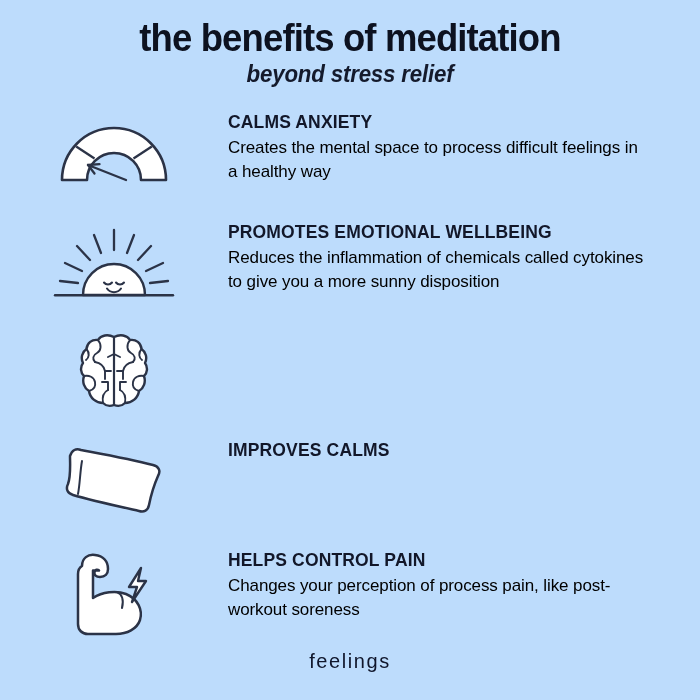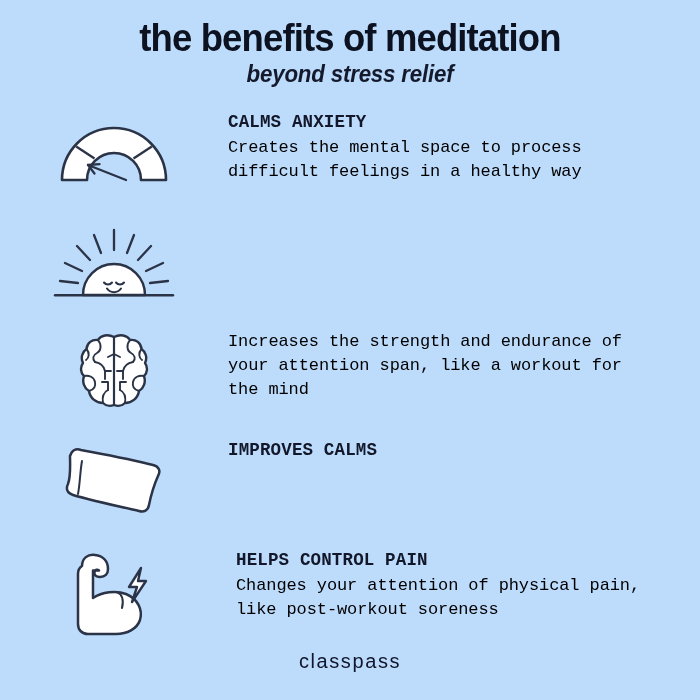--- a/index.html
+++ b/index.html
@@ -59,21 +59,20 @@
     width: 228px;
     flex: 0 0 228px;
     display: flex;
     justify-content: center;
     align-items: flex-start;
     padding-top: 2px;
   }
   .text-cell {
     flex: 1 1 auto;
     padding-right: 10px;
-    font-family: Liberation Mono, monospace;
   }
   .bullet-title {
     font-size: 17.5px;
     font-weight: 700;
     letter-spacing: 0.15px;
     color: #121729;
     margin: 0 0 4px 0;
     line-height: 1.15;
   }
   .bullet-body {
@@ -84,21 +83,21 @@
     margin: 0;
     letter-spacing: -0.1px;
     max-width: 420px;
   }
 
   
   #row-0 { top: 112px; }
   #row-1 { top: 222px; }
   #row-2 { top: 330px; }
   #row-3 { top: 440px; }
-  #row-4 { top: 550px; gap: 8px; }
+  #row-4 { top: 550px; }
 
   
   .footer {
     position: absolute;
     left: 0;
     top: 650px;
     width: 700px;
     text-align: center;
   }
   .wordmark {
@@ -149,20 +148,24 @@
           <line x1="114" y1="39" x2="97" y2="47"></line>
           <line x1="11" y1="57" x2="29" y2="59"></line>
           <line x1="119" y1="57" x2="101" y2="59"></line>
         </g>
         <path d="M34 71 A31 31 0 0 1 96 71 Z" fill="#ffffff" stroke="#2b3347" stroke-width="2.4" stroke-linejoin="round"></path>
         <line x1="6" y1="71.3" x2="124" y2="71.3" stroke="#2b3347" stroke-width="2.4" stroke-linecap="round"></line>
         <path d="M55 58.5 A5 5 0 0 0 63 58.5" fill="none" stroke="#2b3347" stroke-width="2.1" stroke-linecap="round"></path>
         <path d="M67 58.5 A5 5 0 0 0 75 58.5" fill="none" stroke="#2b3347" stroke-width="2.1" stroke-linecap="round"></path>
         <path d="M58 64.5 A8.5 8.5 0 0 0 72 64.5" fill="none" stroke="#2b3347" stroke-width="2.1" stroke-linecap="round"></path>
       </svg>
+    </div>
+    <div class="text-cell">
+      <p class="bullet-title">PROMOTES EMOTIONAL WELLBEING</p>
+      <p class="bullet-body">Reduces the inflammation of chemicals called cytokines to give you a more sunny disposition</p>
     </div>
   </div>
 
   <div class="row" id="row-2">
     <div class="icon-cell">
       <svg width="74" height="76" viewBox="0 0 74 76">
         <path d="M37 5
                  C31 2 24 3 21 8
                  C15 7 10 11 9.5 17
                  C5 20 3.5 26 6 31
@@ -192,21 +195,20 @@
           <path d="M48 71 C49 65 47 60 43 58"></path>
           <path d="M56 30 C51 31 47 34 46 39 L46 47"></path>
           <path d="M46 39 L40 39"></path>
           <path d="M43 58 L43 50 L49 50"></path>
           <path d="M37 22 L31 25"></path>
           <path d="M37 22 L43 25"></path>
         </g>
       </svg>
     </div>
     <div class="text-cell">
-      <p class="bullet-body">Increases the strength and endurance of your attention span, like a workout for the mind</p>
     </div>
   </div>
 
   <div class="row" id="row-3">
     <div class="icon-cell">
       <svg width="112" height="74" viewBox="0 0 112 74">
         <path d="M12 14
                  C14 8 18 6 23 8
                  C44 12 72 17 95 23
                  C101 24.5 103 29 100 34
@@ -240,21 +242,21 @@
                  L26 82
                  C20 82 16 78 16 72
                  L16 22
                  C16 18 17.5 15.5 20 14 Z" fill="#ffffff" stroke="#2b3347" stroke-width="2.5" stroke-linejoin="round" stroke-linecap="round"></path>
         <path d="M60 56 C62 48 60 42 55 40" fill="none" stroke="#2b3347" stroke-width="2.1" stroke-linecap="round"></path>
         <path d="M79 16 L67 35 L75 35 L70 50 L84 29 L76 29 Z" fill="#ffffff" stroke="#2b3347" stroke-width="2.4" stroke-linejoin="round"></path>
       </svg>
     </div>
     <div class="text-cell">
       <p class="bullet-title">HELPS CONTROL PAIN</p>
-      <p class="bullet-body">Changes your attention of physical pain, like post-workout soreness</p>
+      <p class="bullet-body">Changes your perception of process pain, like post-workout soreness</p>
     </div>
   </div>
 
   <div class="footer">
-    <span class="wordmark">classpass</span>
+    <span class="wordmark">feelings</span>
   </div>
 
 </div>
 
 </body></html>

